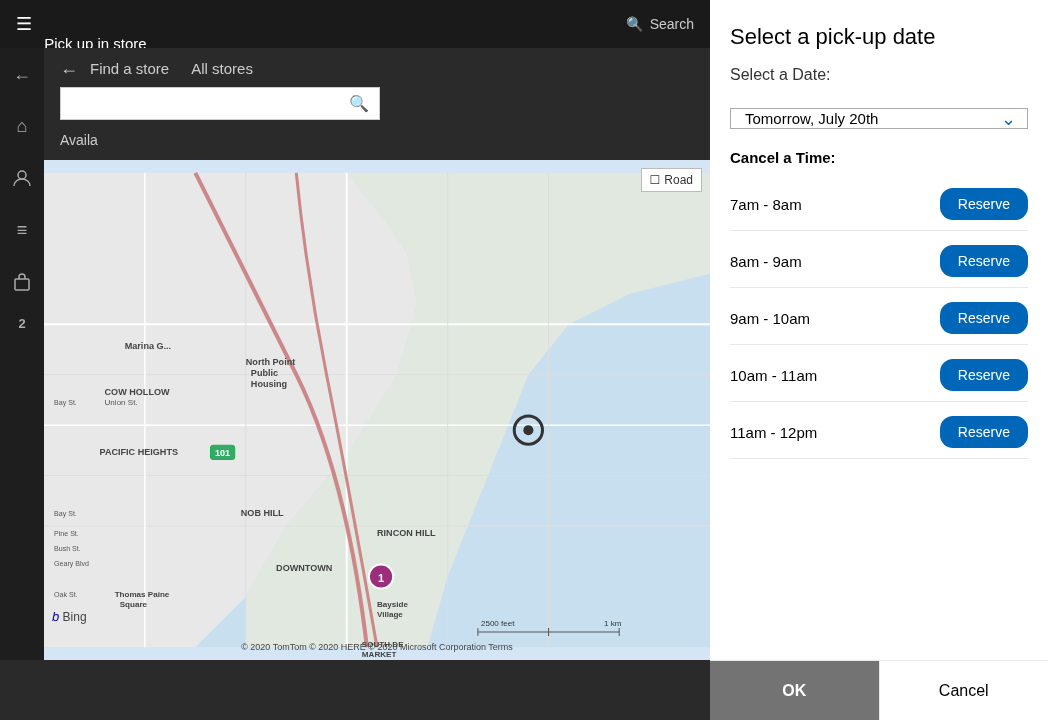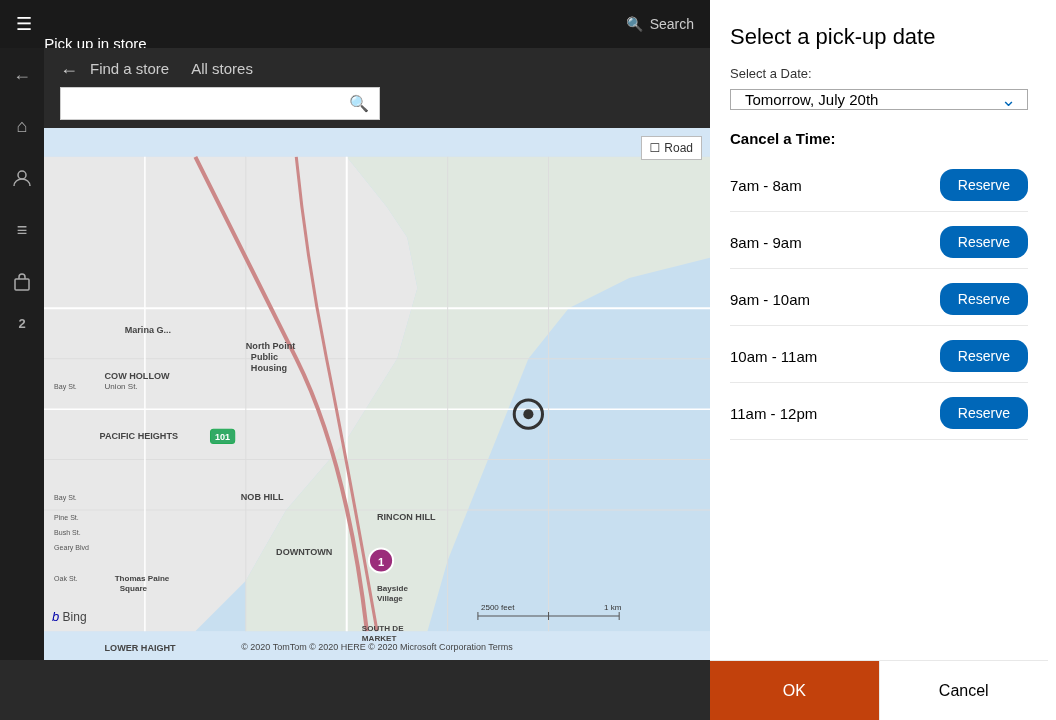--- a/index.html
+++ b/index.html
@@ -227,23 +227,23 @@
     }
 
     .panel-title {
       font-size: 22px;
       font-weight: 300;
       color: #000;
       margin-bottom: 16px;
     }
 
     .date-label {
-      font-size: 13px;
+      font-size: 16px;
       color: #333;
-      margin-bottom: 8px;
+      margin-bottom: 24px;
     }
 
     .date-select-wrapper {
       position: relative;
       margin-bottom: 20px;
     }
 
     .date-select-wrapper select {
       width: 100%;
       border: 1px solid #aaa;
@@ -330,26 +330,26 @@
       bottom: 0;
       left: 0;
       right: 0;
       display: flex;
       height: 60px;
       border-top: 1px solid #e8e8e8;
     }
 
     .ok-btn {
       flex: 1;
-      background: #c2410c;
+      background: #737373;
       color: #fff;
       border: none;
       font-size: 16px;
       cursor: pointer;
-      font-weight: 400;
+      font-weight: 700;
     }
 
     .cancel-btn {
       flex: 1;
       background: #fff;
       color: #000;
       border: none;
       border-left: 1px solid #e8e8e8;
       font-size: 16px;
       cursor: pointer;
@@ -397,20 +397,21 @@
           <span class="back-btn">←</span>
           <div class="nav-links">
             <span class="nav-link">Find a store</span>
             <span class="nav-link">All stores</span>
           </div>
         </div>
         <div class="store-search">
           <input type="text" style="">
           <span>🔍</span>
         </div>
+        <div class="avail-label">Availa</div>
       </div>
 
       <div class="map-container">
         <div class="map-bg">
           <svg class="map-svg" viewBox="0 0 660 470" xmlns="http://www.w3.org/2000/svg">
 
             <rect x="0" y="0" width="660" height="470" fill="#c8dff0"></rect>
 
             <polygon points="0,0 300,0 340,50 360,80 370,130 350,200 300,280 240,350 200,420 150,470 0,470" fill="#e8e8e8"></polygon>
             <polygon points="300,0 660,0 660,100 580,120 520,150 480,200 460,250 440,300 420,350 400,400 380,470 200,470 200,420 240,350 300,280 350,200 370,130 360,80 340,50" fill="#e0e8e0"></polygon>

